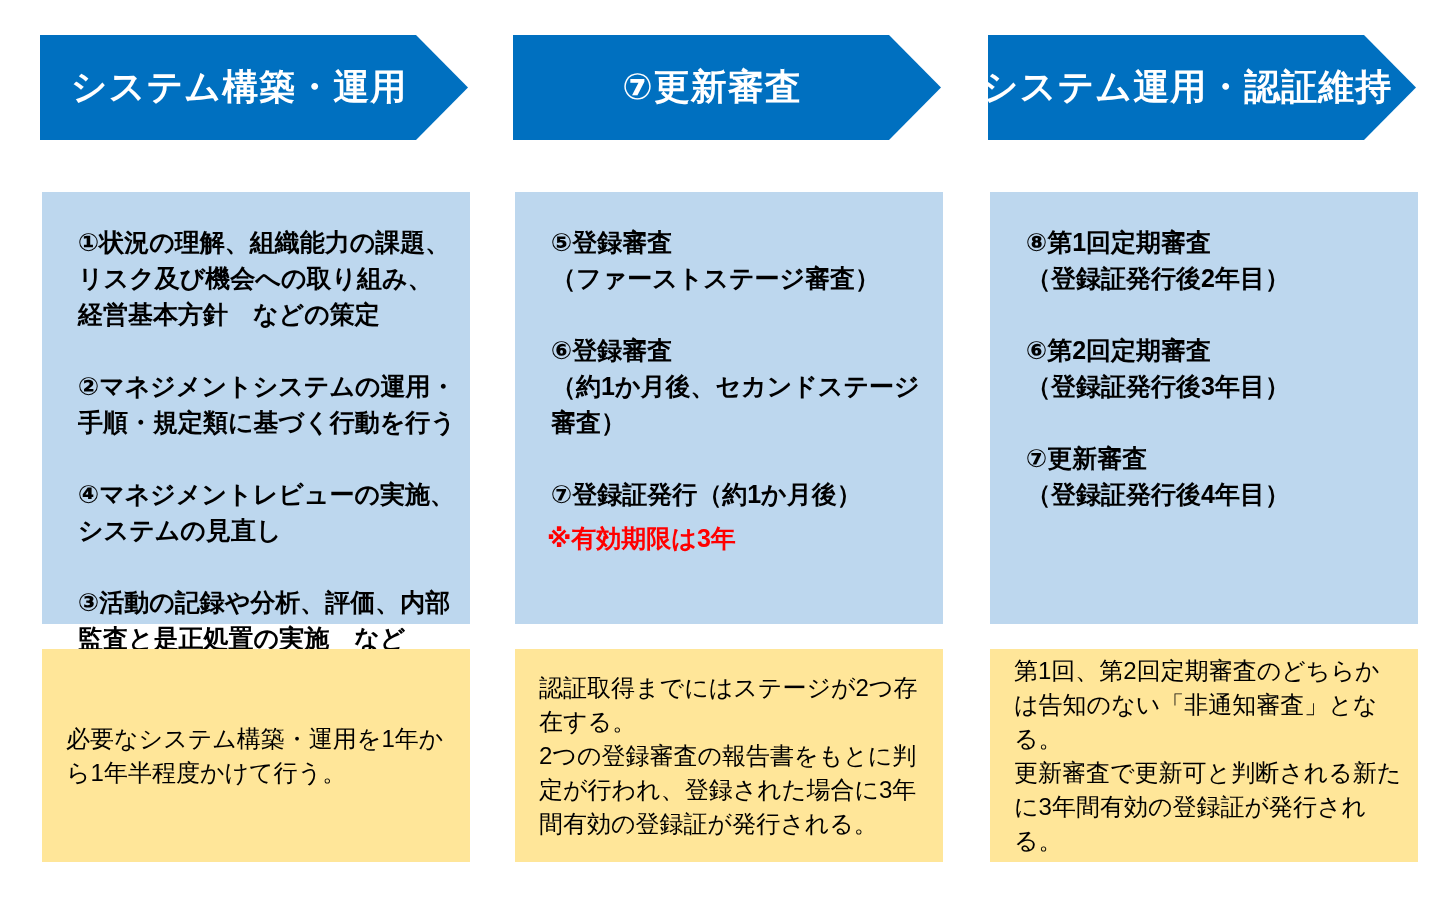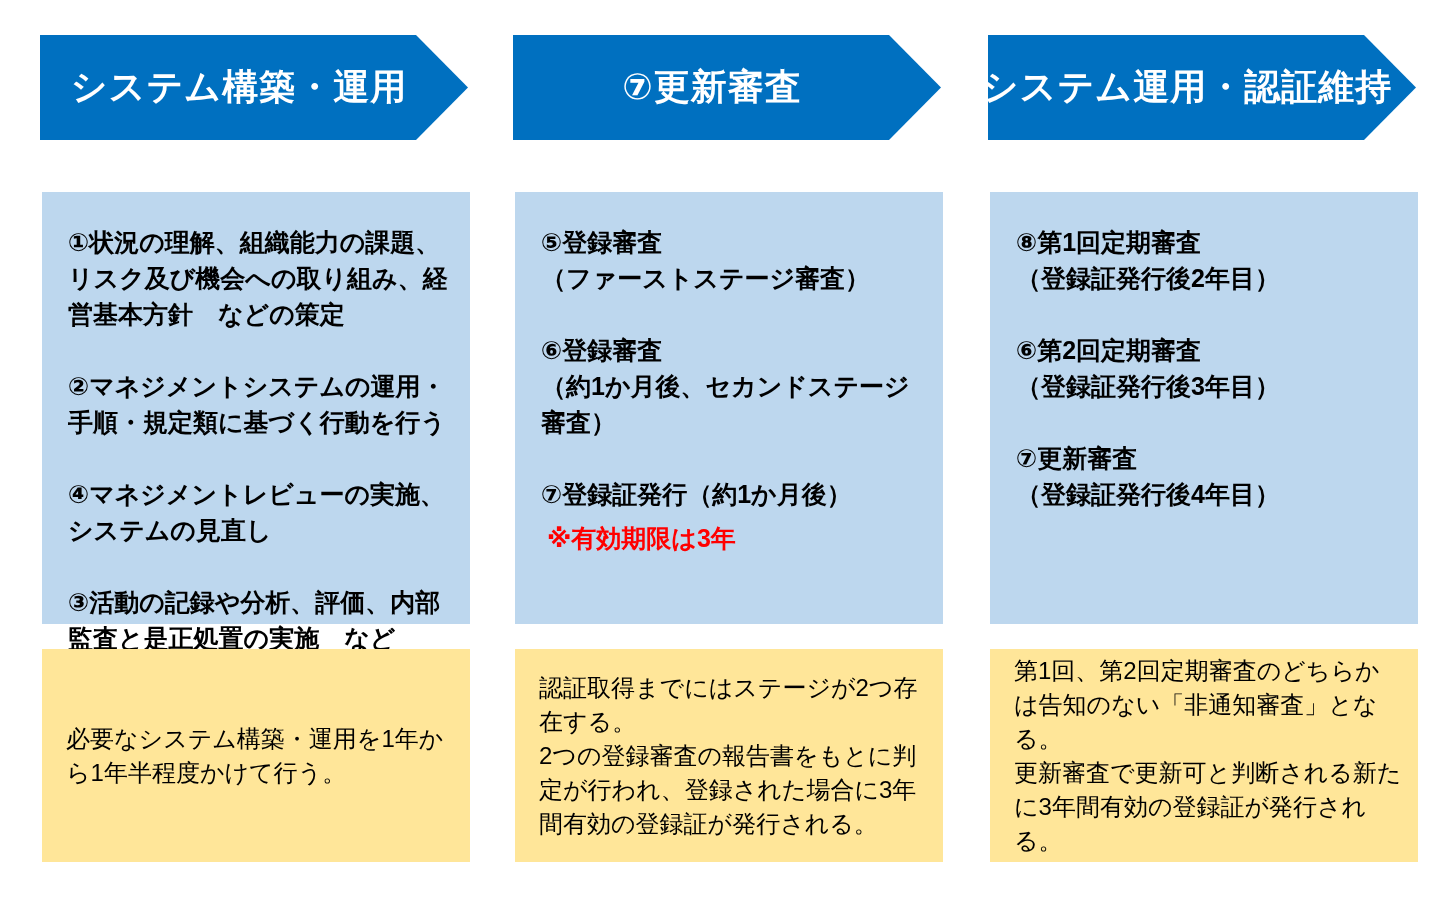--- a/index.html
+++ b/index.html
@@ -45,21 +45,21 @@
     position: absolute;
     top: 192px;
     left: 0;
     width: 428px;
     height: 432px;
     background: #BDD7EE;
     box-sizing: border-box;
     padding: 32px 14px 20px 24px;
   }
   .steps-box p {
-    margin: 0 0 36px 2px;
+    margin: 0 0 36px 12px;
     font-size: 25px;
     line-height: 36px;
     font-weight: 700;
     color: #000000;
     white-space: pre-wrap;
   }
   .steps-box p.no-gap { margin-bottom: 0; }
   .steps-box p.red-note { color: #FF0000; margin: 8px; }
 
   .note-box {

